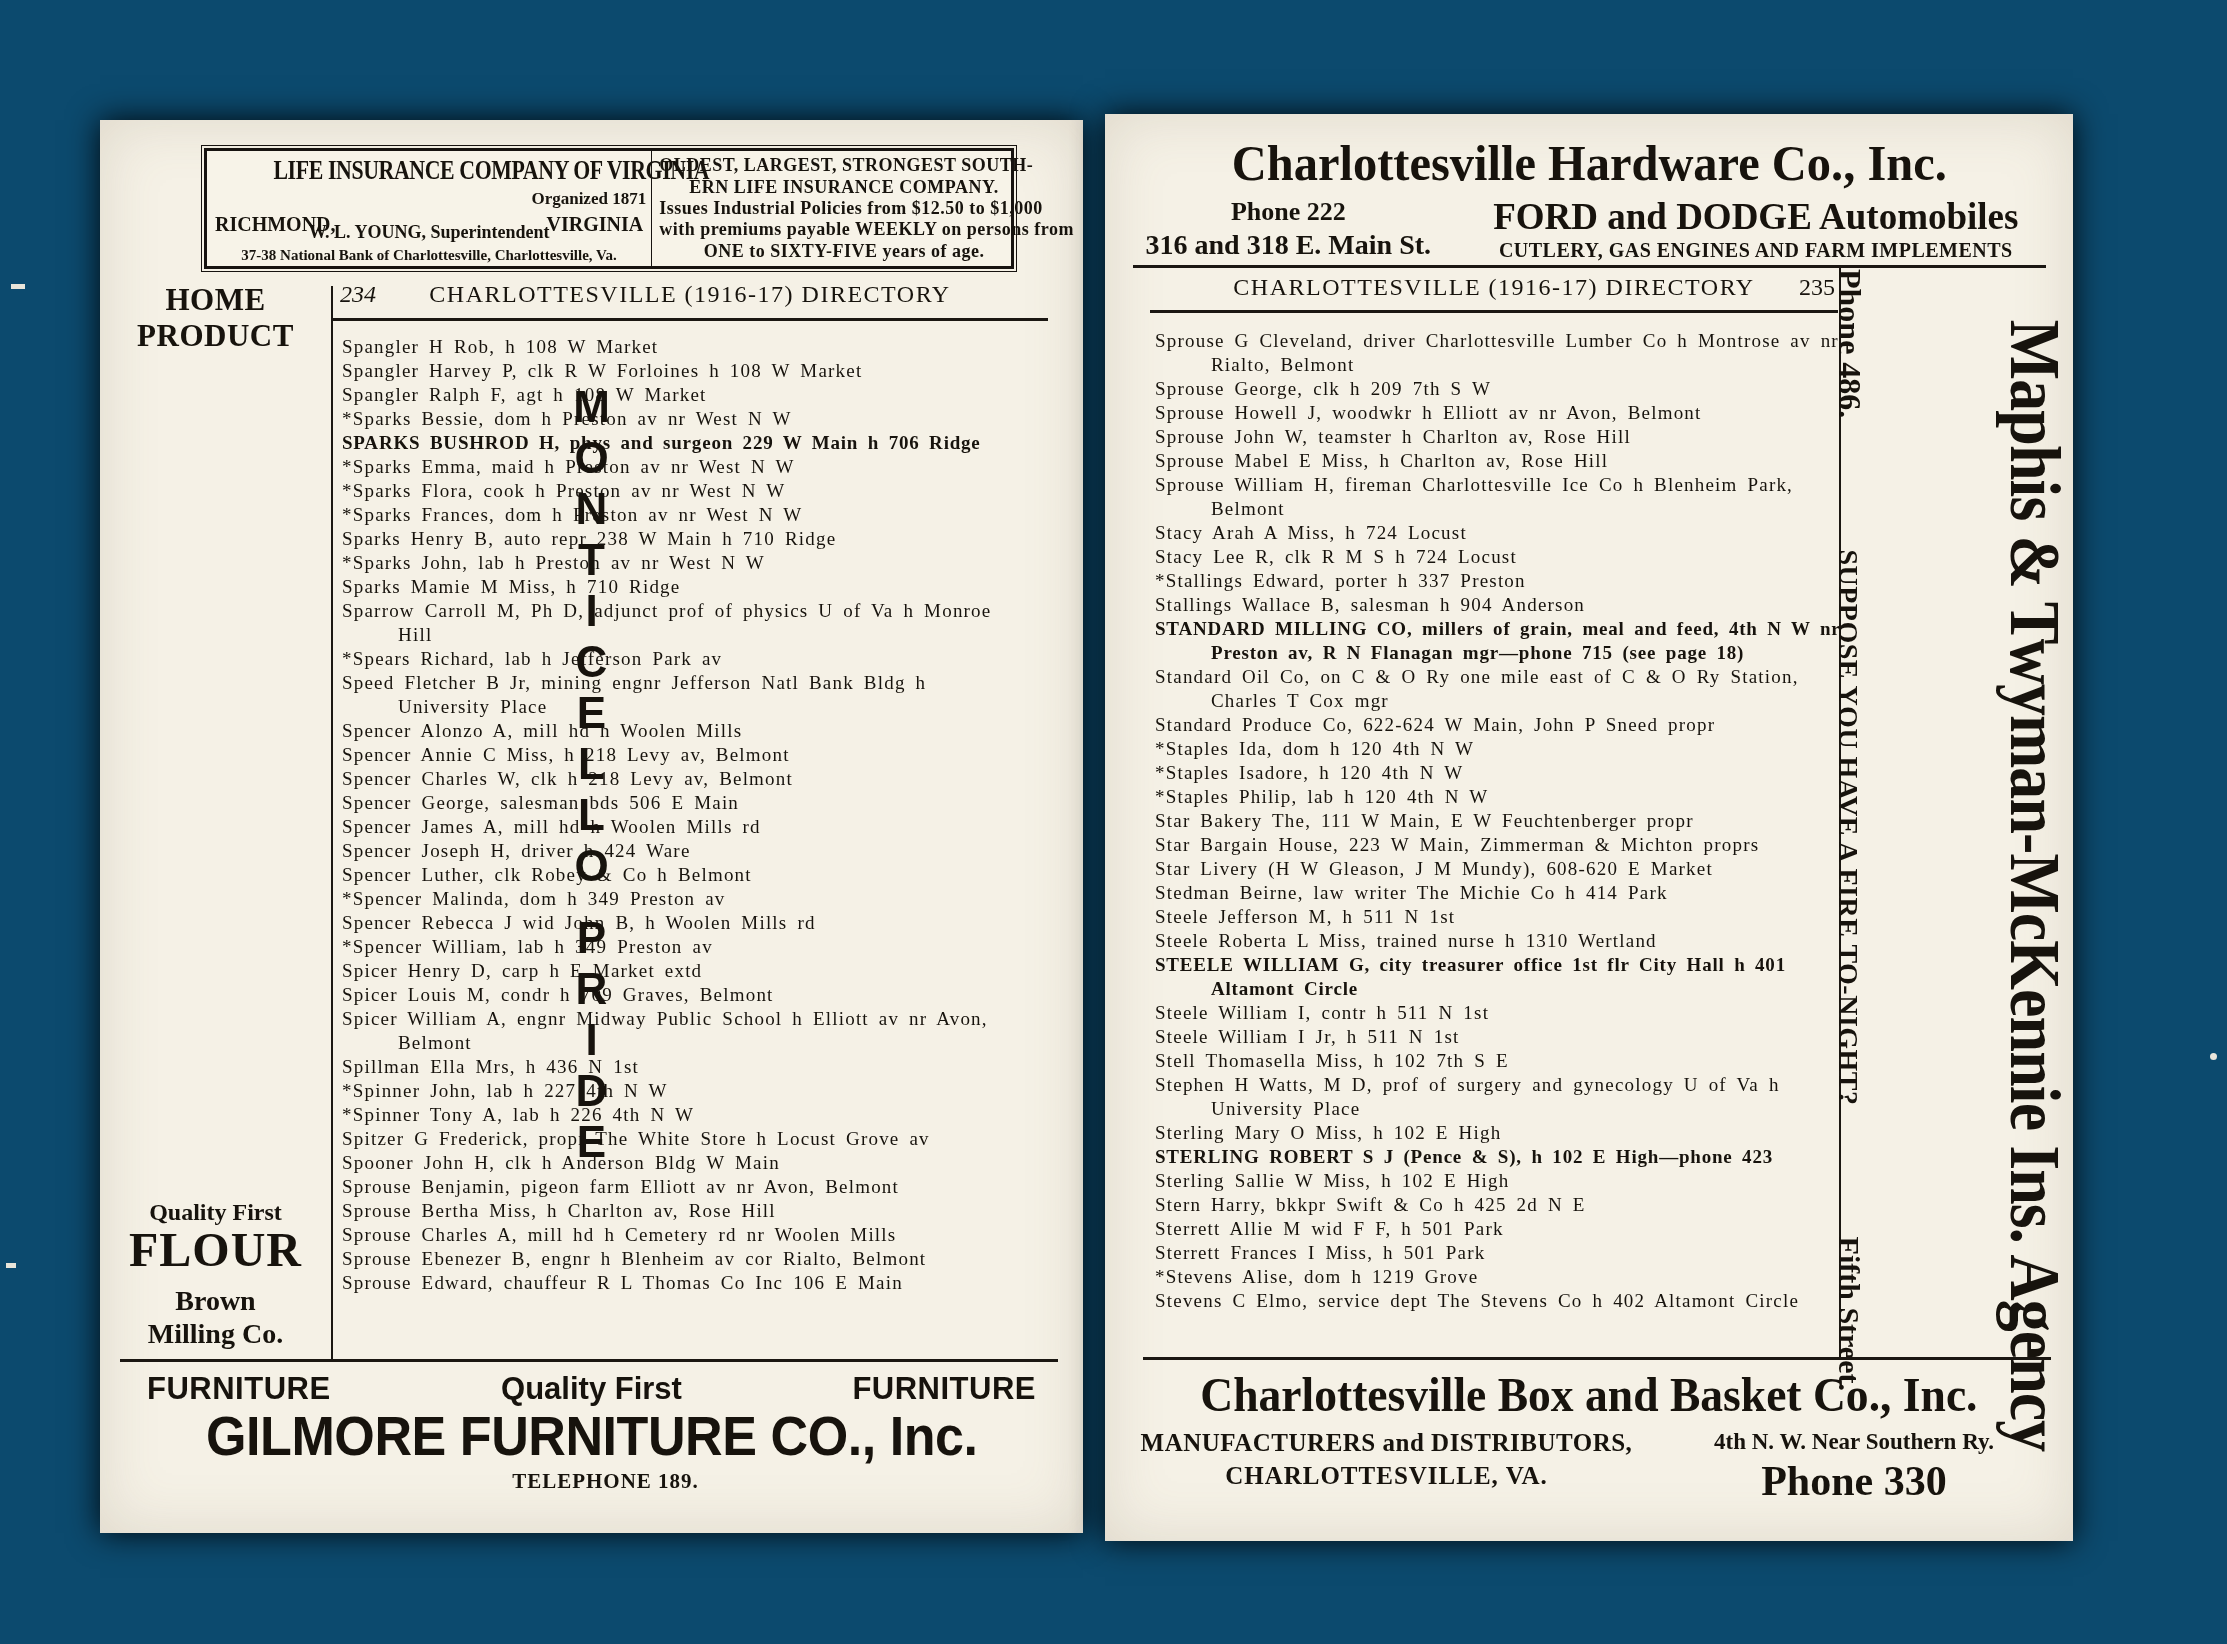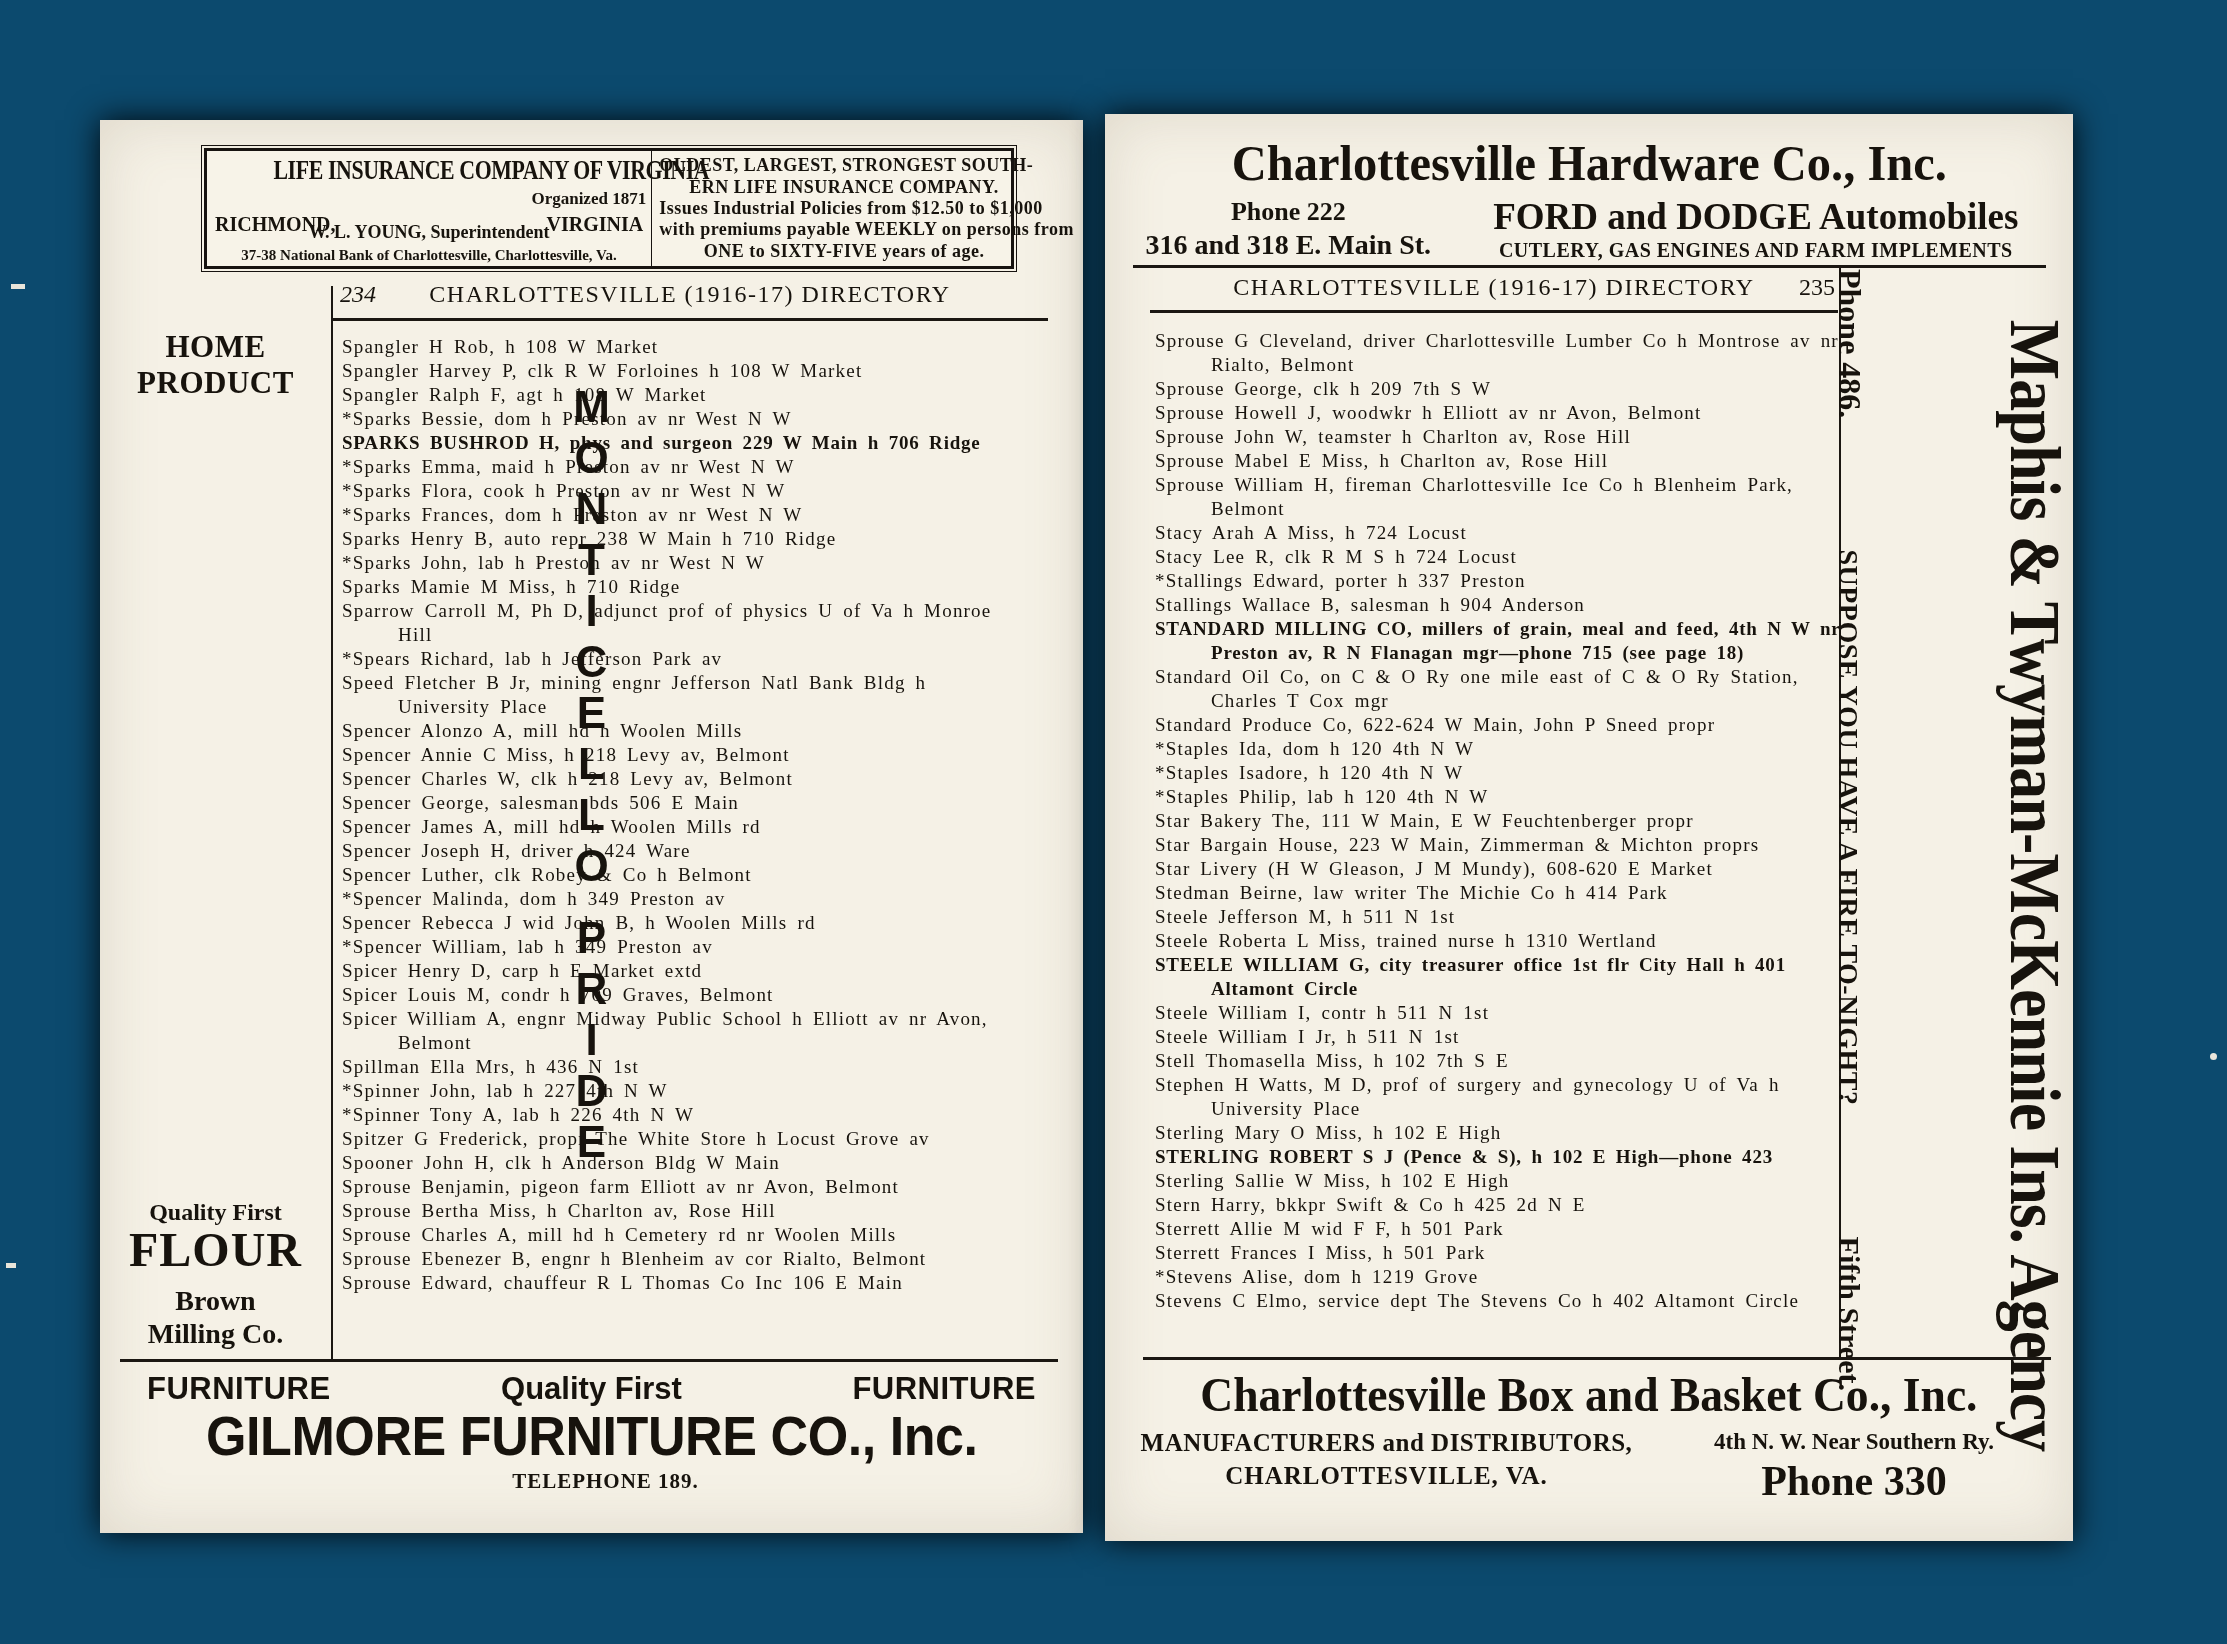--- a/index.html
+++ b/index.html
@@ -36,21 +36,21 @@
 
   
   .entries{position:absolute;}
   #left-page .entries{left:242px;top:215px;width:673px;}
   #right-page .entries{left:50px;top:215px;width:694px;}
   .entry{font:19px/24px "Liberation Serif",serif;letter-spacing:1.2px;word-spacing:4px;padding-left:56px;text-indent:-56px;color:#17130d;}
   .entry.bold{font-weight:700;letter-spacing:0.8px;}
 
   
   .l-sidebar{position:absolute;left:0;top:162px;width:231px;}
-  .hp{ text-align:center;font:700 31px/36px "Liberation Serif",serif;letter-spacing:0.5px;margin-top:47px;}
+  .hp{ text-align:center;font:700 31px/36px "Liberation Serif",serif;letter-spacing:0.5px;}
   .v-letters{position:absolute;left:0;width:100%;text-align:center;}
   .v-letter{font:700 44px/51px "Liberation Sans",sans-serif;}
   .sb-quality{position:absolute;left:0;width:100%;text-align:center;font:700 24px/27px "Liberation Serif",serif;}
   .sb-flour{position:absolute;left:0;width:100%;text-align:center;font:700 48px/50px "Liberation Serif",serif;letter-spacing:1px;}
   .sb-co{position:absolute;left:0;width:100%;text-align:center;font:700 28px/31px "Liberation Serif",serif;}
 
   
   .furn-row{position:absolute;left:0;top:1252px;width:100%;box-sizing:border-box;padding:0 47px;display:flex;justify-content:space-between;align-items:baseline;}
   .furn-word{font:700 31px/33px "Liberation Sans",sans-serif;letter-spacing:0.5px;}
   .furn-mid{font:700 31px/33px "Liberation Sans",sans-serif;}

